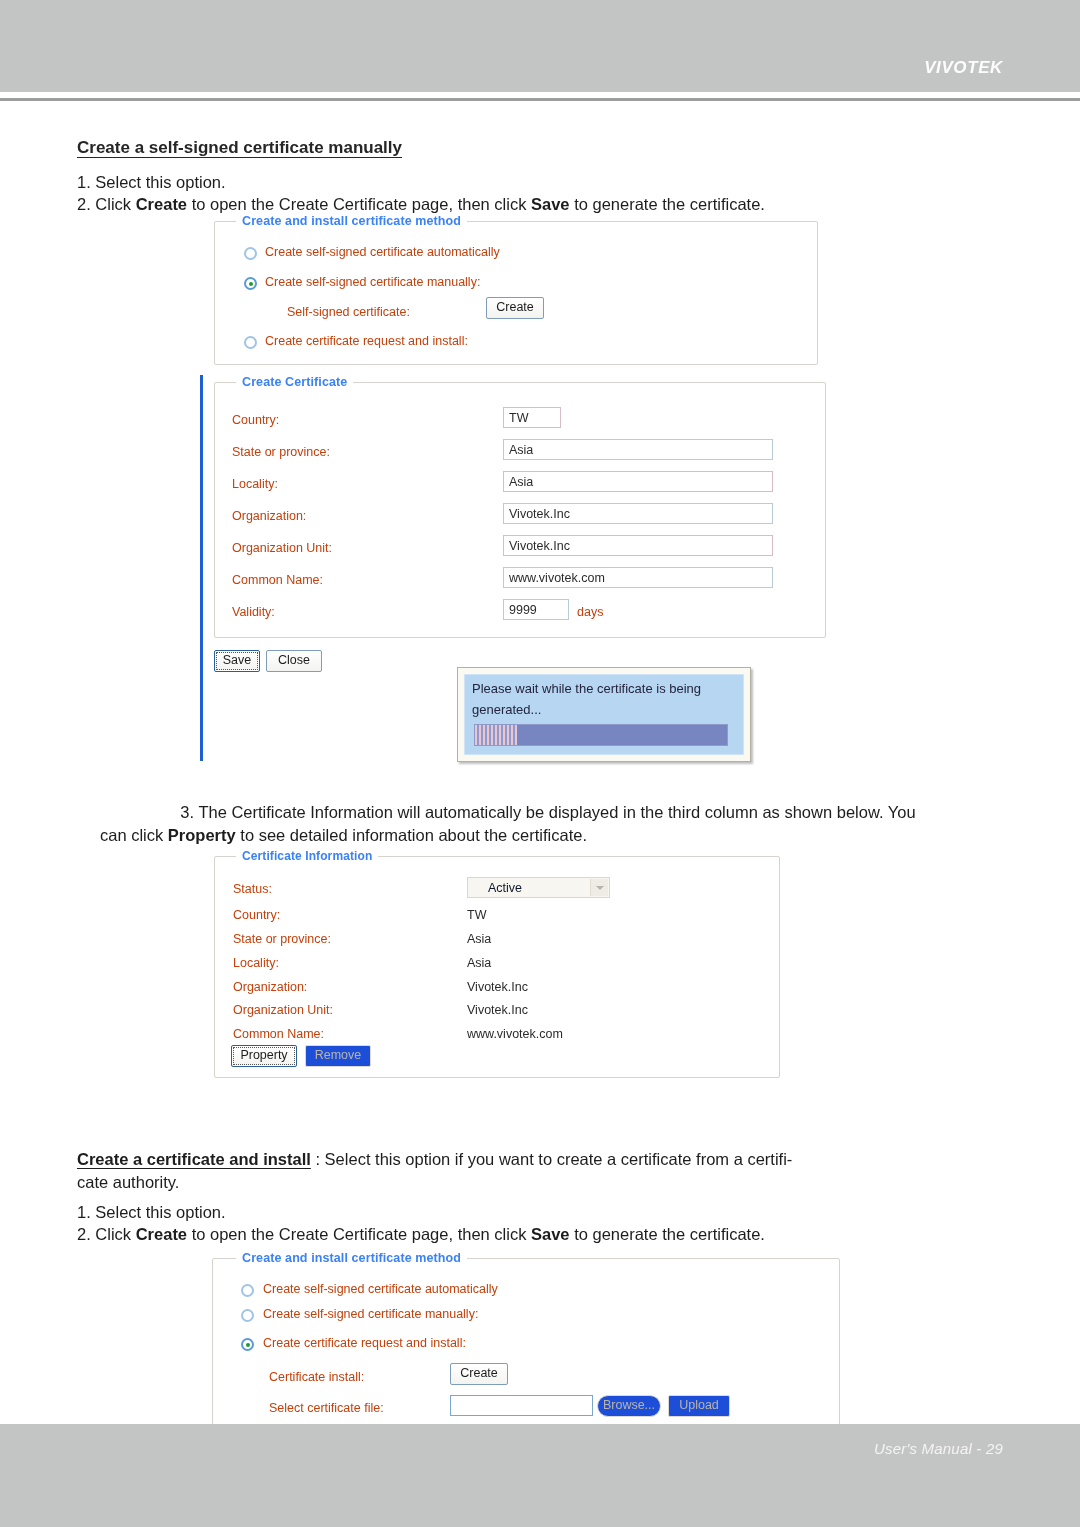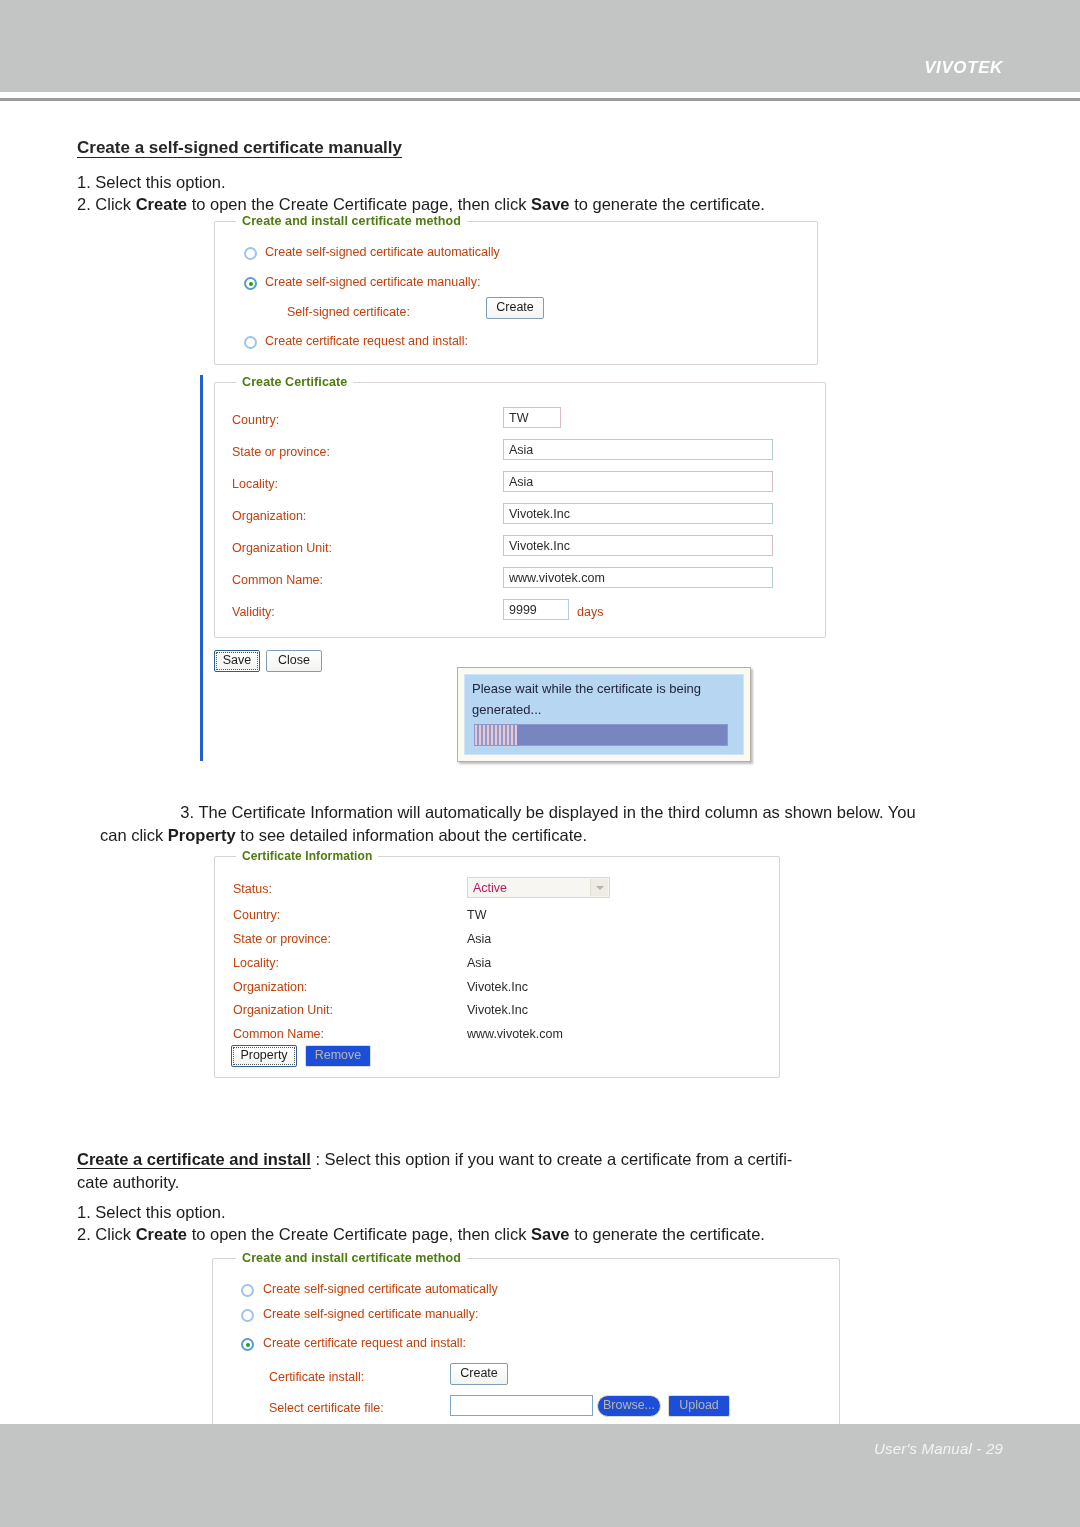--- a/index.html
+++ b/index.html
@@ -98,21 +98,21 @@
     position: absolute;
     border: 1px solid #d9d3cf;
     border-radius: 2px;
     background: #ffffff;
     box-sizing: border-box;
   }
   .legend {
     position: absolute;
     background: #ffffff;
     padding: 0 6px;
-    color: #4d7c0f;
+    color: #3b82f6;
     font-weight: bold;
     font-size: 12.5px;
     white-space: nowrap;
     letter-spacing: 0.1px;
   }
   .legend.thin { font-weight: bold; font-size: 12px; text-align: right; }
 
   .ui-label {
     position: absolute;
     font-size: 12.5px;
@@ -196,22 +196,22 @@
   }
 
   
   .sel {
     position: absolute;
     box-sizing: border-box;
     border: 1px solid #ddd6cd;
     background: #f7f6f1;
     height: 21px;
     font-size: 12.5px;
-    color: #be185d;
-    padding: 2px 5px;
+    color: #0f172a;
+    padding: 2px 20px;
     line-height: 16px;
   }
   .sel .arrow-box {
     position: absolute;
     right: 1px; top: 1px;
     width: 17px; height: 17px;
     background: #eeece4;
     border-left: 1px solid #e2ddd3;
   }
   .sel .arrow-box::after {

